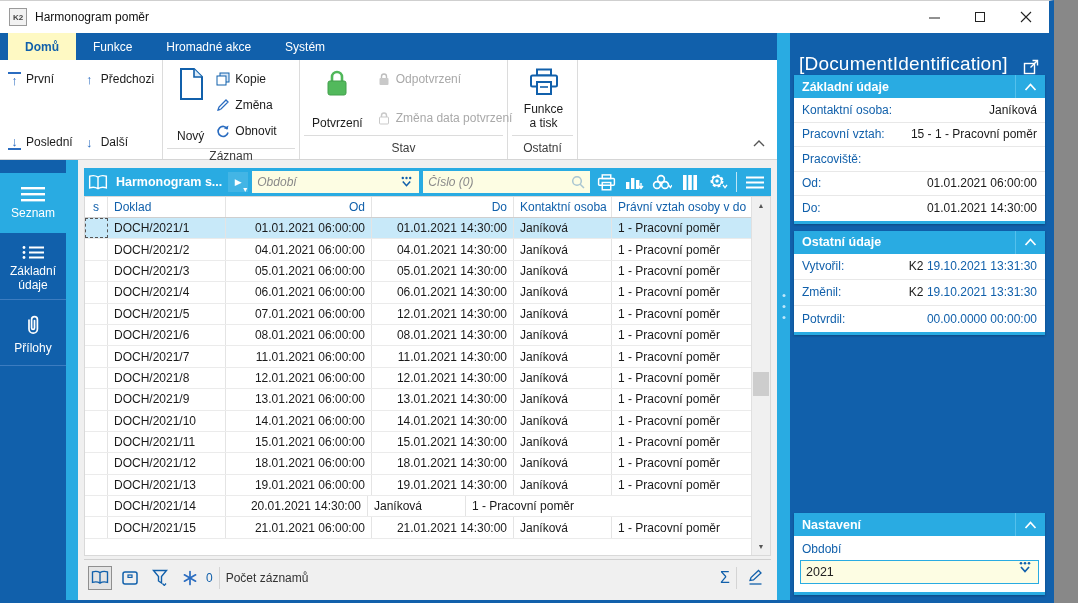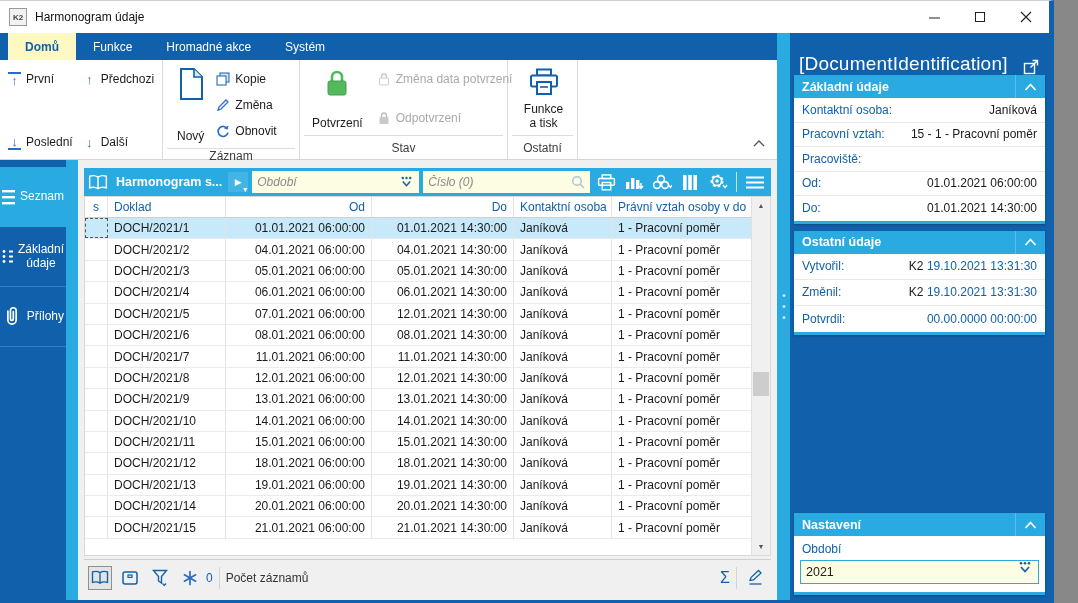--- a/index.html
+++ b/index.html
@@ -39,22 +39,22 @@
   .bigbtn .lbl{line-height:1.15;}
   .vcol{display:flex; flex-direction:column; justify-content:space-between; padding:2px 0 6px;}
   .ribbon-fill{flex:1; position:relative; border-right:none;}
   .ribbon-collapse{position:absolute; right:12px; bottom:8px;}
   
   .app-row{flex:1; display:flex; min-height:0;}
   .left-col{width:777px; flex:none; display:flex; flex-direction:column;}
   .content-row{flex:1; display:flex; min-height:0;}
   
   .sidebar{width:66px; flex:none; background:var(--accent-blue); padding-top:7px; display:flex; flex-direction:column;}
-  .side-item{min-height:60px; display:flex; flex-direction:row; align-items:center; justify-content:center; gap:5px;
-             color:#fff; font-size:12px; text-align:center; border-bottom:1px solid #3c7cc0; padding:6px 2px; line-height:1.15;}
+  .side-item{min-height:60px; display:flex; flex-direction:column; align-items:center; justify-content:center; gap:5px;
+             color:#fff; font-size:12px; text-align:center; border-bottom:1px solid #3c7cc0; padding:6px 2px; line-height:1.15;margin-top:6px;}
   .side-item.active{background:var(--accent-cyan); border-bottom:none;}
   .cyan-strip{width:12px; flex:none; background:var(--accent-cyan);}
   
   .main{flex:1; background:#f0f0f0; display:flex; flex-direction:column; padding:8px 6px 5px; min-width:0;}
   .btoolbar{height:28px; flex:none; background:var(--accent-cyan); display:flex; align-items:center; padding:0 4px; gap:4px;}
   .bt-title{color:#fff; font-weight:bold; font-size:12.5px; margin:0 2px 0 4px; white-space:nowrap;}
   .bt-play{width:20px; height:20px; position:relative; display:flex; align-items:center; justify-content:center;
            color:#fff; font-size:9px; background:rgba(255,255,255,.12);}
   .bt-play .dd{position:absolute; right:1px; bottom:-2px; font-size:8px;}
   .bt-input{flex:1; height:22px; background:var(--input-bg); border:none; display:flex; align-items:center; padding:0 5px; gap:4px; min-width:0;}
@@ -121,21 +121,21 @@
   .nast-input input{flex:1; border:none; outline:none; background:transparent; font-size:12.5px; color:#222; min-width:0;
                     font-family:"Liberation Sans",sans-serif;}
 </style>
 </head>
 <body>
 
 <div class="window">
 
   <div class="titlebar">
     <div class="app-icon">K2</div>
-    <div class="win-title">Harmonogram údaje</div>
+    <div class="win-title">Harmonogram poměr</div>
     <div class="win-buttons">
       <div class="win-btn">
           <svg width="11" height="11">
             <line x1="0" y1="6" x2="11" y2="6" stroke="#222" stroke-width="1"></line>
           </svg>
         </div>
       <div class="win-btn">
           <span class="maxbox"></span>
         </div>
       <div class="win-btn">
@@ -223,31 +223,31 @@
             <div class="bigbtn">
               <svg width="26" height="32" viewBox="0 0 26 32">
                 <path d="M8 14 V9 a5 5 0 0 1 10 0 v5" fill="none" stroke="#50b75a" stroke-width="2.6"></path>
                 <rect x="4" y="13" width="18" height="14" rx="2" fill="#52b95c" stroke="#43a04d"></rect>
               </svg>
               <span class="lbl">Potvrzení</span>
             </div>
             <div class="vcol" style="gap:4px">
               <div class="smallbtn disabled">
                 <svg width="14" height="14" viewBox="0 0 14 14">
+                  <path d="M4.5 6 V4.5 a2.5 2.5 0 0 1 5 0 V6" fill="none" stroke="#bdbdbd" stroke-width="1.4"></path>
+                  <rect x="2.5" y="6" width="9" height="7" rx="1" fill="#c9c9c9"></rect>
+                </svg>
+                <span>Odpotvrzení</span>
+                </div>
+              <div class="smallbtn disabled">
+                <svg width="14" height="14" viewBox="0 0 14 14">
                   <path d="M4.5 6 V4.5 a2.5 2.5 0 0 1 5 0 V6" fill="none" stroke="#c9c9c9" stroke-width="1.4"></path>
                   <rect x="2.5" y="6" width="9" height="7" rx="1" fill="#fff" stroke="#c9c9c9"></rect>
                 </svg>
                 <span>Změna data potvrzení</span>
-                </div>
-              <div class="smallbtn disabled">
-                <svg width="14" height="14" viewBox="0 0 14 14">
-                  <path d="M4.5 6 V4.5 a2.5 2.5 0 0 1 5 0 V6" fill="none" stroke="#bdbdbd" stroke-width="1.4"></path>
-                  <rect x="2.5" y="6" width="9" height="7" rx="1" fill="#c9c9c9"></rect>
-                </svg>
-                <span>Odpotvrzení</span>
                 </div>
             </div>
           </div>
           <div class="rgroup-label">Stav</div>
         </div>
 
         <div class="rgroup" style="width:70px">
           <div class="rgroup-content" style="justify-content:flex-start">
             <div class="bigbtn" style="width:58px">
               <svg width="30" height="28" viewBox="0 0 30 28">
@@ -488,21 +488,20 @@
     <div class="tcell c0"></div>
     <div class="tcell c1">DOCH/2021/13</div>
     <div class="tcell c2">19.01.2021 06:00:00</div>
     <div class="tcell c3">19.01.2021 14:30:00</div>
     <div class="tcell c4">Janíková</div>
     <div class="tcell c5">1 - Pracovní poměr</div>
   </div>
                   <div class="trow">
     <div class="tcell c0"></div>
     <div class="tcell c1">DOCH/2021/14</div>
-    <div class="tcell c2">20.01.2021 06:00:00</div>
     <div class="tcell c3">20.01.2021 14:30:00</div>
     <div class="tcell c4">Janíková</div>
     <div class="tcell c5">1 - Pracovní poměr</div>
   </div>
                   <div class="trow">
     <div class="tcell c0"></div>
     <div class="tcell c1">DOCH/2021/15</div>
     <div class="tcell c2">21.01.2021 06:00:00</div>
     <div class="tcell c3">21.01.2021 14:30:00</div>
     <div class="tcell c4">Janíková</div>

